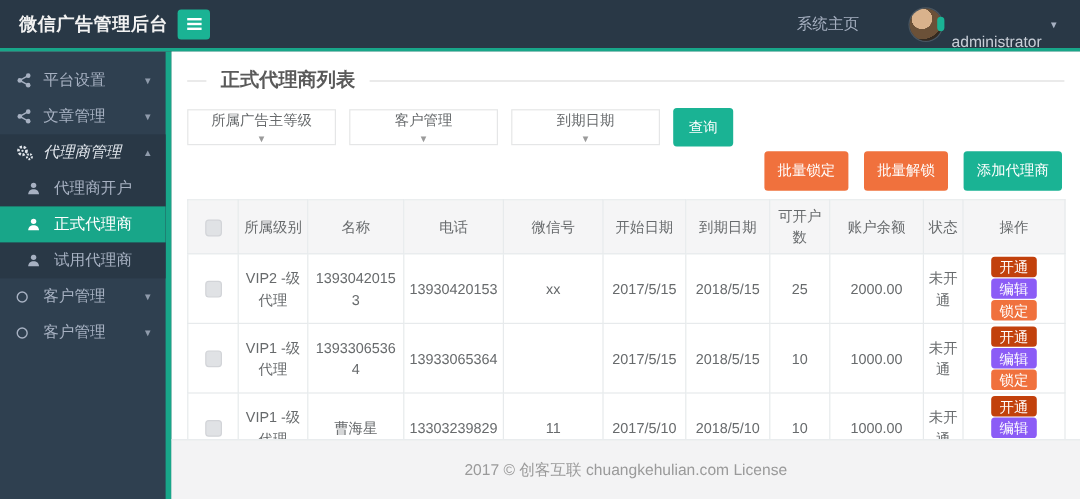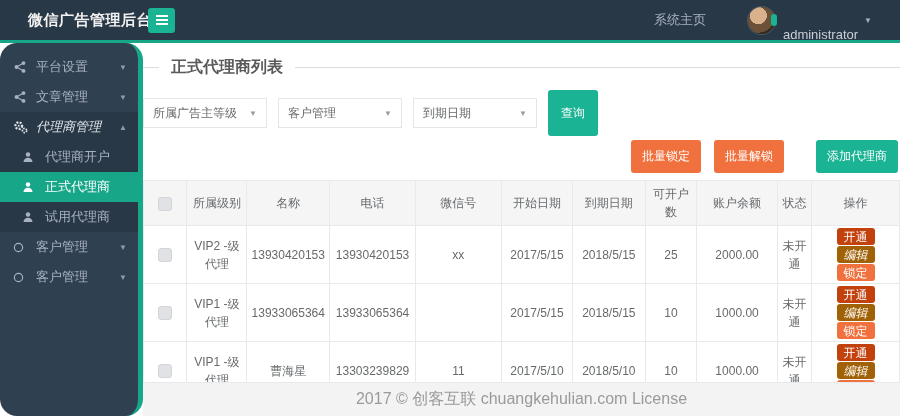--- a/index.html
+++ b/index.html
@@ -2,93 +2,93 @@
 <html><head>
 <meta charset="utf-8">
 <style>
   * { margin:0; padding:0; box-sizing:border-box; }
   html,body { width:900px; height:416px; overflow:hidden; }
   body { font-family:"Liberation Sans","DejaVu Sans",sans-serif; background:#fff; }
 
   
   .topbar { height:43px; background:#293846; border-bottom:3px solid #18a689;
             display:flex; align-items:center; }
-  .brand { width:138px; padding-left:28px; color:#f2f2f2; font-size:15px;
+  .brand { width:138px; padding-left:16px; color:#f2f2f2; font-size:15px;
            font-weight:bold; letter-spacing:.5px; white-space:nowrap; }
   .hamburger { margin-left:10px; width:27px; height:25px; background:#1ab394;
                border:none; border-radius:3px; display:flex; flex-direction:column;
                justify-content:center; align-items:center; gap:2px; cursor:pointer; }
   .hamburger i { width:12px; height:2px; background:#fff; }
-  .top-right { margin-left:auto; display:flex; align-items:center; padding-right:28px; }
+  .top-right { margin-left:auto; display:flex; align-items:center; padding-right:18px; }
   .home-link { color:#a7b1c2; font-size:13px; margin-right:42px; cursor:pointer; }
   .avatar { width:27px; height:27px; border-radius:50%; margin-right:8px; position:relative;
             background:radial-gradient(circle at 38% 32%, #d9b28c 0 34%, #6b5138 35% 68%, #342a20 69%);
             box-shadow:0 0 0 1px rgba(255,255,255,.15); }
   .avatar::after { content:""; position:absolute; right:-2px; top:7px; width:6px; height:12px;
                    background:#1ab394; border-radius:3px; }
   .username { color:#c9cfd8; font-size:13px; cursor:pointer;margin-top:28px; }
   .tiny-caret { color:#a7b1c2; font-size:8px; margin-left:6px; }
 
   
   .layout { display:flex; height:373px; }
   .sidebar { width:143px; background:#2f4050; border-right:5px solid #18a689;
-             padding-top:9px; flex-shrink:0;border-radius:17px; }
+             padding-top:9px; flex-shrink:0; }
   .menu-item { height:30px; display:flex; align-items:center; padding:0 11px 0 13px;
                color:#a7b1c2; font-size:13px; cursor:pointer; white-space:nowrap; }
   .menu-item .mi-icon { width:17px; margin-right:6px; display:flex; align-items:center; }
   .menu-item .mi-caret { margin-left:auto; font-size:8px; color:#8f9bab; }
   .group-expanded { background:#293846; }
   .group-expanded > .menu-item.parent { color:#dfe4ea;font-style:italic; }
   .submenu .menu-item { padding-left:22px; }
   .menu-item.active { background:#18a689; color:#fff; }
 
   .content { flex:1; display:flex; flex-direction:column; background:#fff; min-width:0; }
-  .main { flex:1; padding:6px 0 0; overflow:hidden; }
+  .main { flex:1; padding:6px 13px 0; overflow:hidden; }
 
   
   .page-title-row { display:flex; align-items:center; margin:8px 0 12px; }
   .line-short { width:16px; height:1px; background:#dcdcdc; }
   .page-title { font-size:16px; color:#5a5a5a; font-weight:bold; margin:0 12px; white-space:nowrap; }
   .line-long { flex:1; height:1px; background:#dcdcdc; }
 
   
   .filter-row { display:flex; align-items:center; gap:11px; margin-bottom:2px; }
   .text-input { width:113px; height:30px; border:1px solid #e5e6e7; padding:0 8px;
                 font-size:12px; color:#676a6c; outline:none; }
   .text-input::placeholder { color:#bcbcbc; }
   .select { width:124px; height:30px; border:1px solid #e5e6e7; background:#fff;
             display:flex; align-items:center; justify-content:space-between;
-            padding:0 9px; font-size:12px; color:#676a6c; cursor:pointer; white-space:nowrap; }
+            padding:0 9px; font-size:12px; color:#676a6c; cursor:pointer; white-space:nowrap;flex-direction:column; }
   .select .sel-caret { color:#9b9b9b; font-size:8px; }
   .btn { border:none; color:#fff; font-size:12px; cursor:pointer; border-radius:3px; white-space:nowrap; }
-  .btn-query { background:#1ab394; width:50px; height:46px; }
+  .btn-query { background:#1ab394; width:50px; height:32px; }
   .actions-row { display:flex; justify-content:flex-end; gap:13px; margin:4px 2px 7px 0; }
   .btn-orange { background:#f0713d; padding:8px 11px; }
-  .btn-teal { background:#1ab394; padding:8px 11px;margin-left:19px; }
+  .btn-teal { background:#1ab394; padding:8px 11px; }
 
   
   table { border-collapse:collapse; width:100%; table-layout:fixed;
           font-size:12px; color:#676a6c; }
   th,td { border:1px solid #e7eaec; text-align:center; vertical-align:middle;
           padding:4px 3px; word-break:break-word; line-height:1.5; }
   thead th { background:#f5f5f6; font-weight:normal; height:44px; }
   tbody td { height:55px; background:#fff; }
   .checkbox { display:inline-block; width:14px; height:14px; background:#e0e2e5;
               border:1px solid #d2d4d8; border-radius:3px; cursor:pointer; vertical-align:middle; }
   td.c-ops { padding:1px 0; }
   .op { display:block; margin:1px auto; width:38px; height:17px; line-height:16px;
         border:none; border-radius:3px; color:#fff; font-size:12px; padding:0; cursor:pointer; }
   .op.open { background:#c2410c; }
-  .op.edit { background:#a16207;font-style:italic; }
+  .op.edit { background:#8b5cf6; }
   .op.lock { background:#f0713d; }
 
   
-  .footer { height:34px; background:#f3f3f4; border-top:1px solid #e7eaec;
+  .footer { height:50px; background:#f3f3f4; border-top:1px solid #e7eaec;
             display:flex; align-items:center; justify-content:center;
-            font-size:16px; color:#9a9a9a; flex-shrink:0; }
+            font-size:13px; color:#9a9a9a; flex-shrink:0; }
 </style>
 </head>
 <body>
 
 <div class="topbar">
   <div class="brand">微信广告管理后台</div>
   <button class="hamburger">
     <i></i>
       <i></i>
       <i></i>

